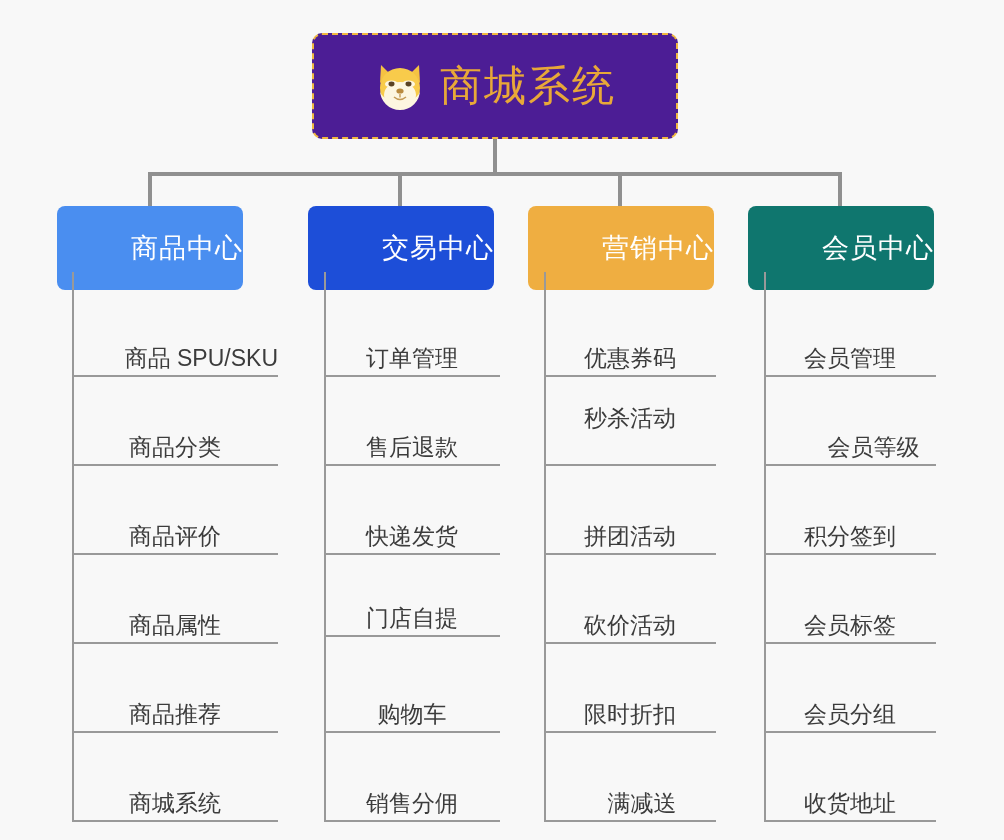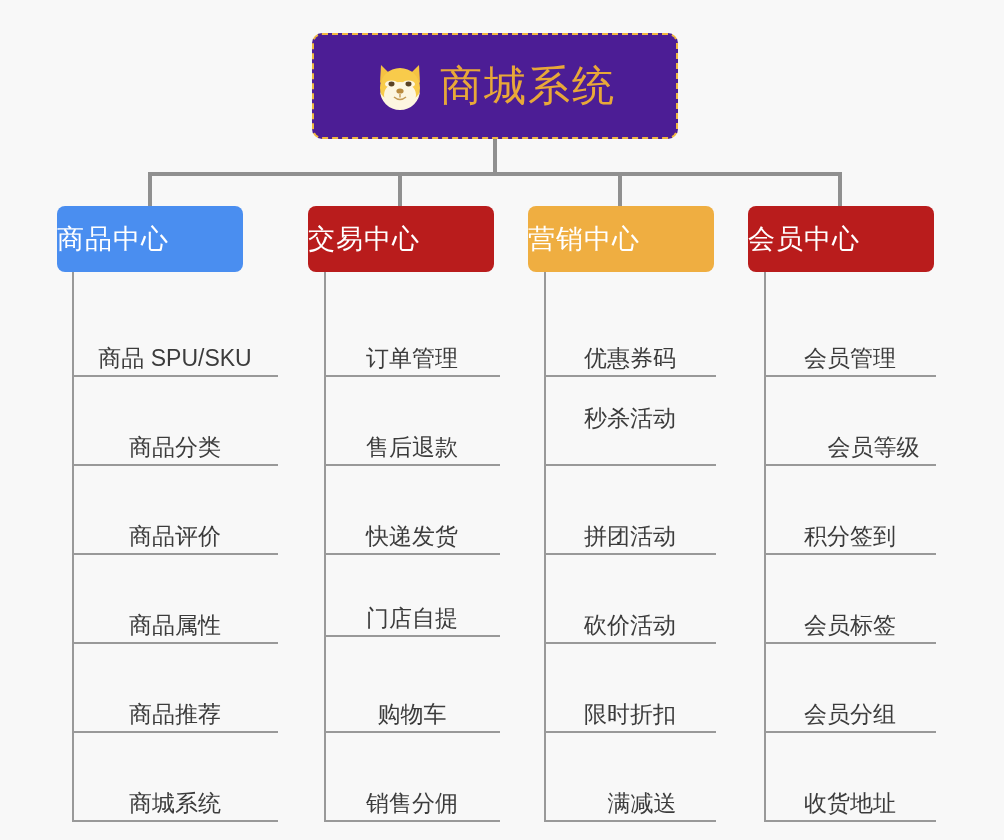--- a/index.html
+++ b/index.html
@@ -55,26 +55,26 @@
     position: absolute;
     background: #909090;
   }
   .conn-v { width: 4px; }
   .conn-h { height: 4px; }
 
   
   .cat-box {
     position: absolute;
     top: 206px;
-    height: 66px;
+    height: 84px;
     box-sizing: border-box;
     border-radius: 8px;
     display: flex;
     align-items: center;
-    justify-content: flex-start;
+    justify-content: flex-end;
     color: #ffffff;
     font-size: 27px;
     letter-spacing: 1px;
     white-space: nowrap;
   }
 
   
   .leaf-col {
     position: absolute;
     top: 272px;
@@ -133,33 +133,33 @@
   <div class="conn conn-h" style="left: 150px; top: 172px; width: 690px; background: rgb(144, 144, 144);"></div>
 
   <div class="conn conn-v" style="left: 148px; top: 172px; height: 36px; background: rgb(144, 144, 144);"></div>
   <div class="conn conn-v" style="left: 398px; top: 172px; height: 36px; background: rgb(144, 144, 144);"></div>
   <div class="conn conn-v" style="left: 618px; top: 172px; height: 36px; background: rgb(144, 144, 144);"></div>
   <div class="conn conn-v" style="left: 838px; top: 172px; height: 36px; background: rgb(144, 144, 144);"></div>
 
   <div class="cat-box" style="left: 57px; width: 186px; background: rgb(74, 142, 240);">
     <span>商品中心</span>
   </div>
-  <div class="cat-box" style="left: 308px; width: 186px; background: #b91c1c;">
+  <div class="cat-box" style="left: 308px; width: 186px; background: #1d4ed8;">
     <span>交易中心</span>
   </div>
   <div class="cat-box" style="left: 528px; width: 186px; background: rgb(239, 174, 65);">
     <span>营销中心</span>
   </div>
-  <div class="cat-box" style="left: 748px; width: 186px; background: #b91c1c;">
+  <div class="cat-box" style="left: 748px; width: 186px; background: #0f766e;">
     <span>会员中心</span>
   </div>
 
   <div class="leaf-col" style="left:72px;">
       <div class="leaf-spine" style="height: 550px; background: rgb(153, 153, 153);"></div>
-      <div class="leaf-item" style="top: 16px; height: 89px; width: 206px; border-bottom-color: rgb(153, 153, 153);">
+      <div class="leaf-item" style="top: 16px; height: 89px; width: 206px; border-bottom-color: rgb(153, 153, 153); justify-content: flex-end;">
         <span class="leaf-label">商品 SPU/SKU</span>
       </div>
       <div class="leaf-item" style="top: 105px; height: 89px; width: 206px; border-bottom-color: rgb(153, 153, 153);">
         <span class="leaf-label">商品分类</span>
       </div>
       <div class="leaf-item" style="top: 194px; height: 89px; width: 206px; border-bottom-color: rgb(153, 153, 153);">
         <span class="leaf-label">商品评价</span>
       </div>
       <div class="leaf-item" style="top: 283px; height: 89px; width: 206px; border-bottom-color: rgb(153, 153, 153);">
         <span class="leaf-label">商品属性</span>

